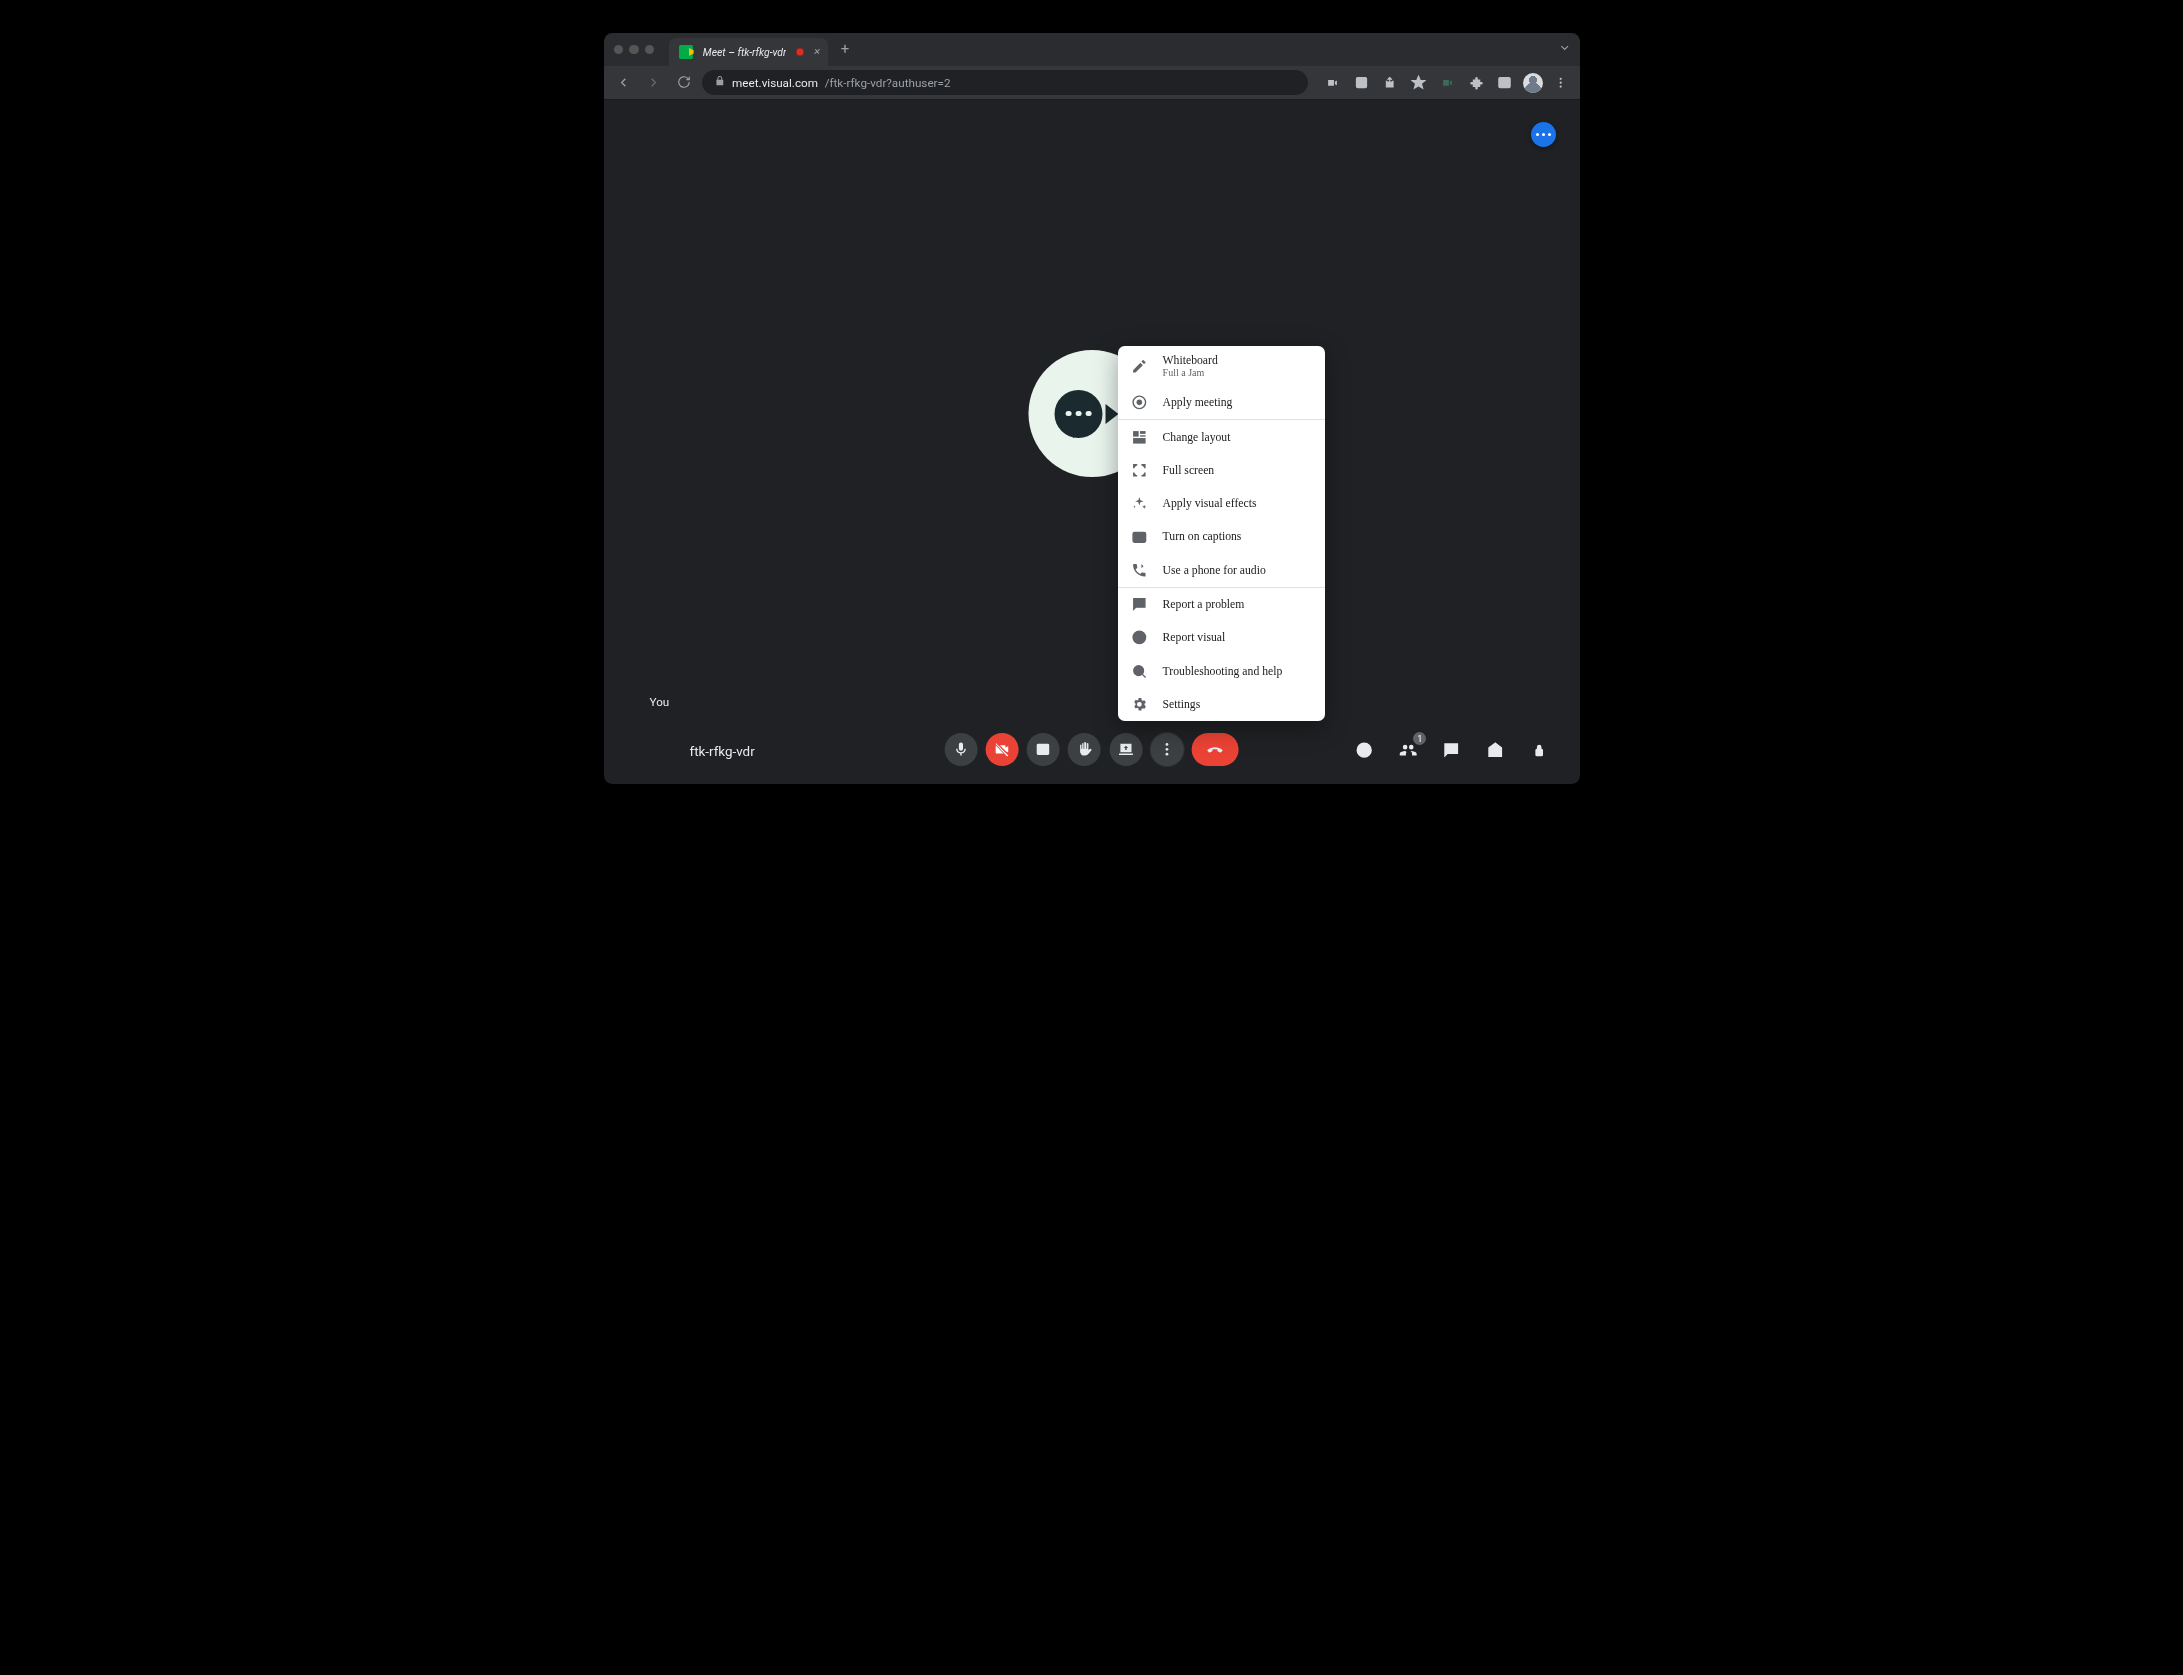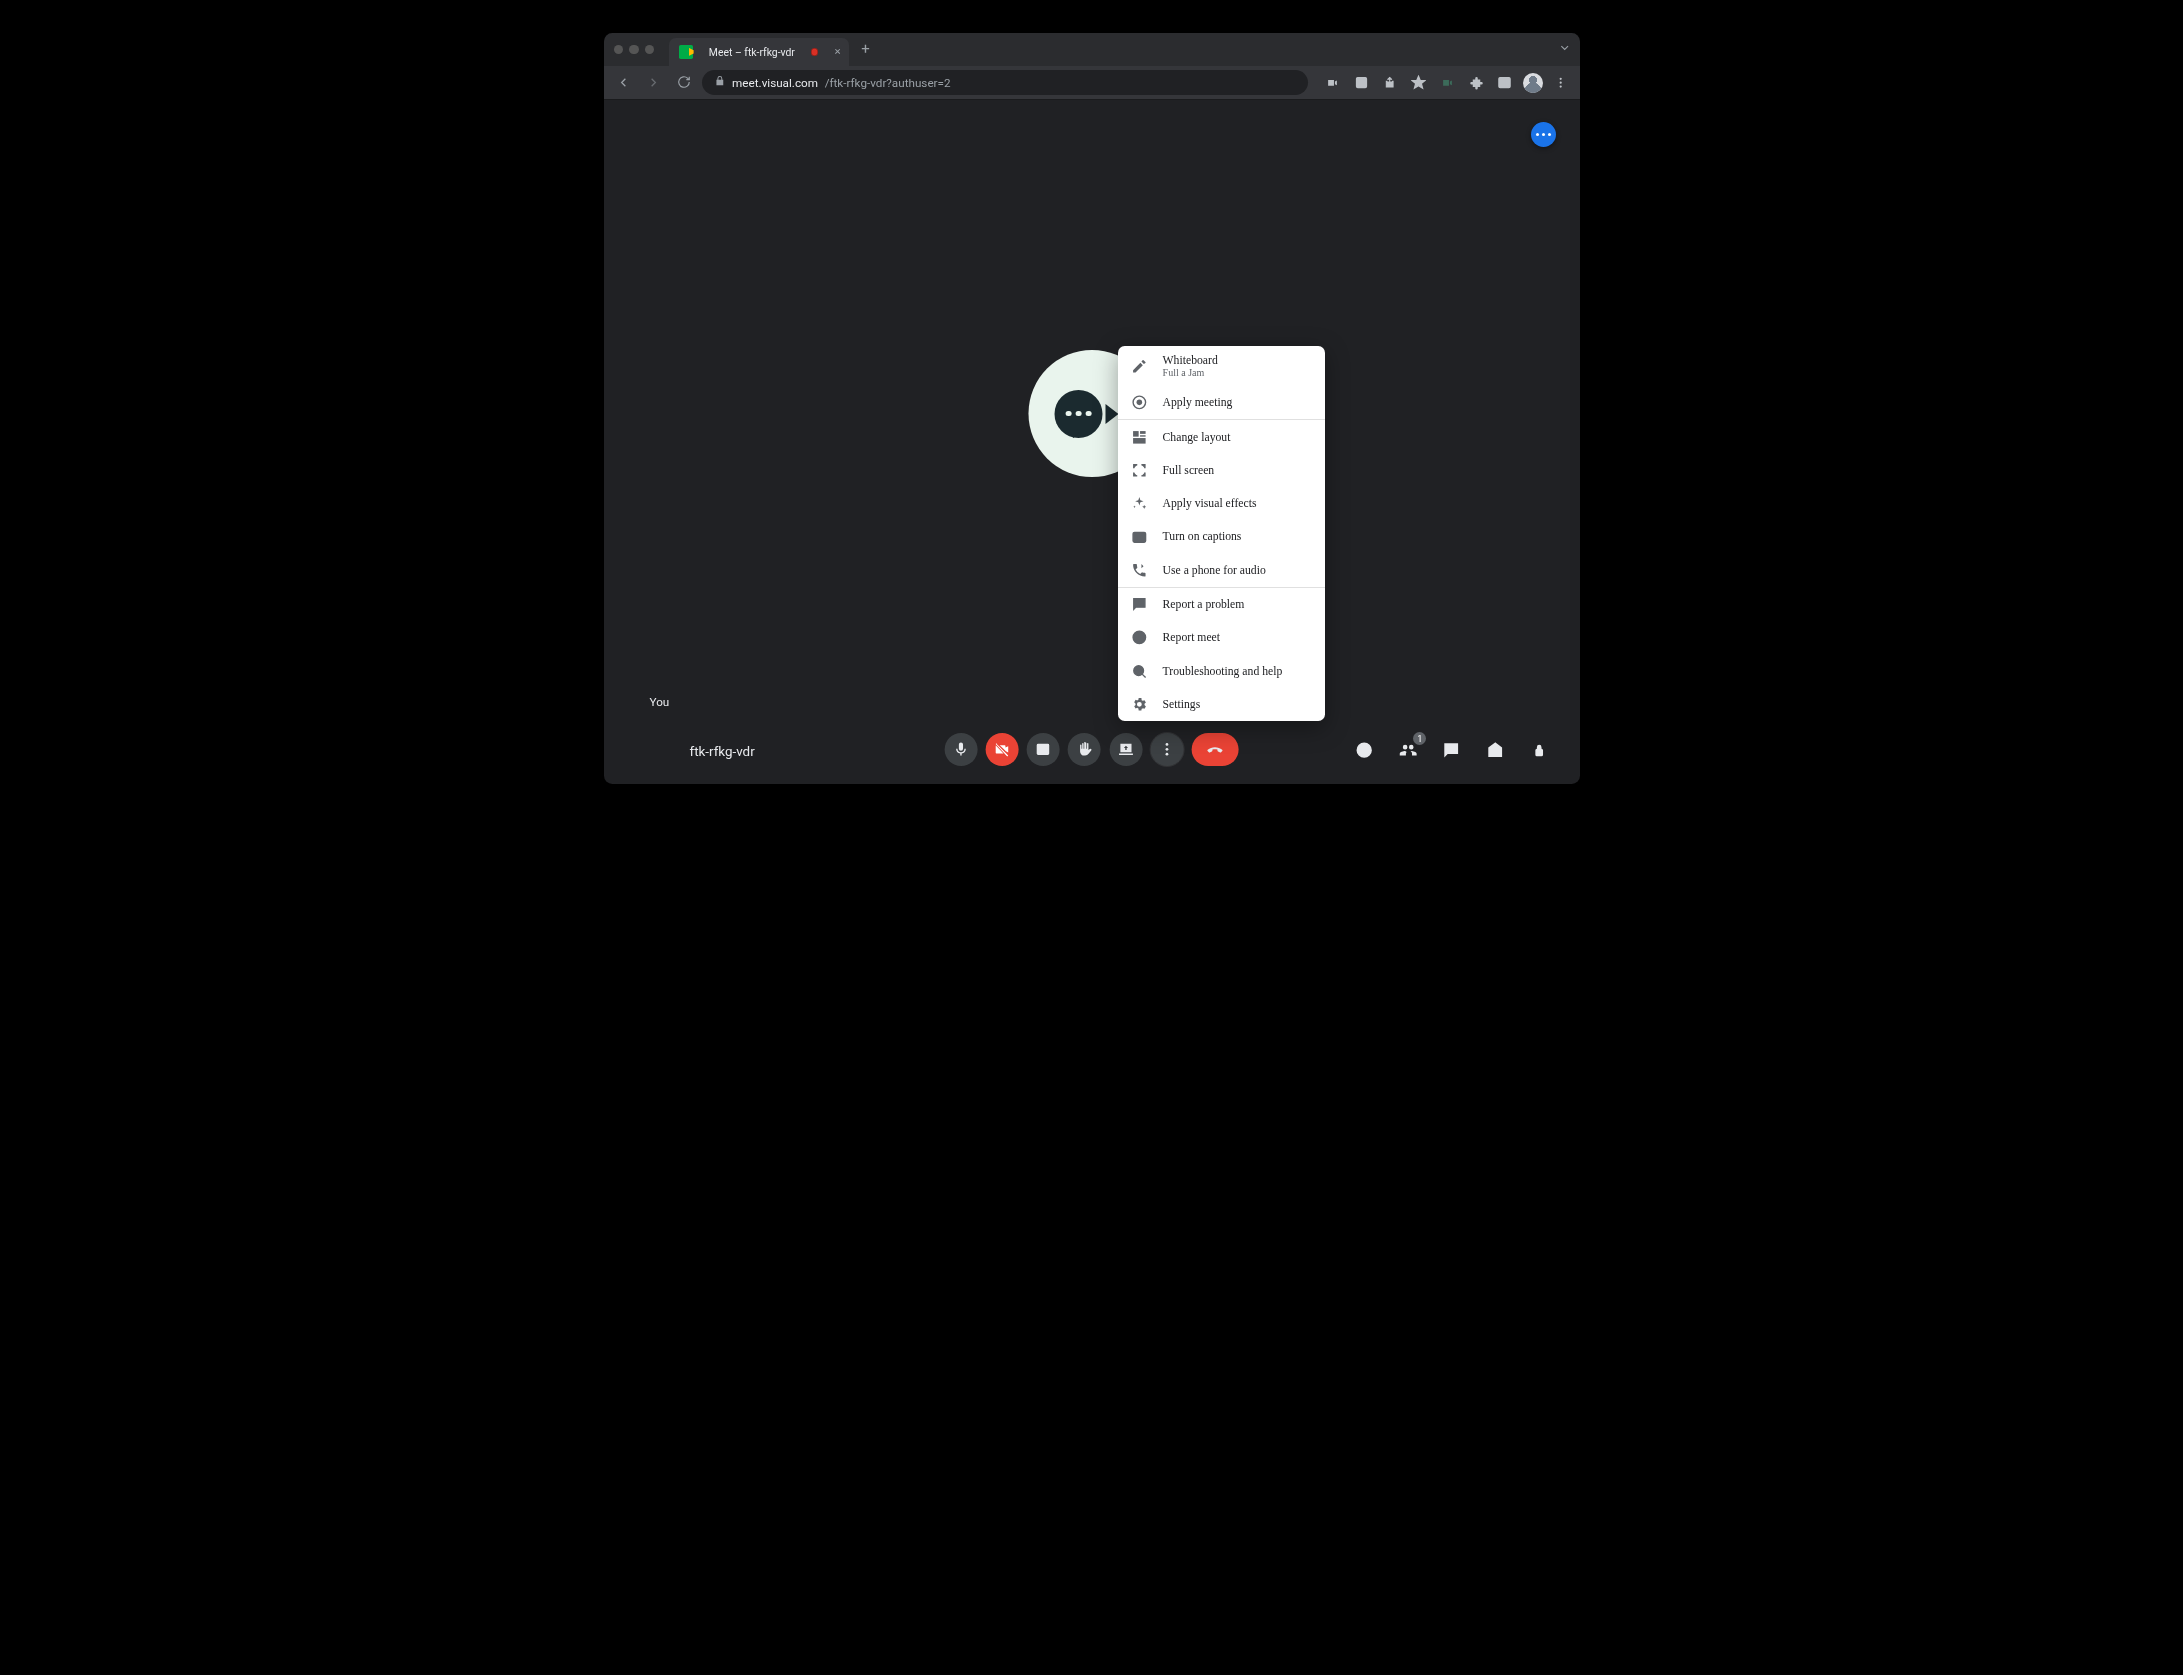--- a/index.html
+++ b/index.html
@@ -32,24 +32,25 @@
 
   
   .tabstrip{
     height:33px;background:var(--chrome-top);
     display:flex;align-items:flex-end;
     padding-left:10px;position:relative;
   }
   .traffic{display:flex;gap:6.7px;align-self:center;margin-right:15px;}
   .traffic span{width:9.2px;height:9.2px;border-radius:50%;background:#555;display:block;}
   .tab{
-    height:28px;display:flex;align-items:center;gap:16px;
+    height:28px;display:flex;align-items:center;gap:10px;
     padding:0 8.3px 0 10px;background:var(--chrome-tab);
     border-radius:6.7px 6.7px 0 0;color:#e8eaed;font-size:10.4px;
     max-width:175px;
+    font-style:italic;
   }
   .favicon{width:13.4px;height:13.4px;position:relative;flex:none;}
   
   .favicon::before{content:"";position:absolute;inset:0;background:#00ac47;border-radius:1.7px;}
   .favicon::after{content:"";position:absolute;right:-0.8px;top:2.5px;width:5px;height:8.3px;background:#ffba00;clip-path:polygon(0 0,100% 30%,100% 70%,0 100%);}
   .tab .title{white-space:nowrap;overflow:hidden;text-overflow:ellipsis;flex:1;}
   .rec-dot{width:7.5px;height:7.5px;border-radius:50%;background:#d93025;flex:none;box-shadow:0 0 0 0.8px rgba(0,0,0,.3) inset;}
   .tab-close{color:#9aa0a6;font-size:11.7px;line-height:1;cursor:pointer;}
   .newtab{
     align-self:center;width:23.4px;height:23.4px;margin-left:5px;
@@ -431,21 +432,21 @@
         <span>Report a problem</span>
       </div>
       <div class="item">
         <span class="mi">
             <svg viewBox="0 0 24 24" fill="none" stroke="currentColor" stroke-width="2">
               <circle cx="12" cy="12" r="9"></circle>
               <line x1="12" y1="7" x2="12" y2="13"></line>
               <circle cx="12" cy="16" r="1" fill="currentColor" stroke="none"></circle>
             </svg>
           </span>
-        <span>Report meet</span>
+        <span>Report visual</span>
       </div>
       <div class="item">
         <span class="mi">
             <svg viewBox="0 0 24 24" fill="none" stroke="currentColor" stroke-width="2">
               <circle cx="11" cy="11" r="7"></circle>
               <path d="M7 11l2 3 2-6 2 3h2"></path>
               <line x1="16" y1="16" x2="21" y2="21"></line>
             </svg>
           </span>
         <span>Troubleshooting and help</span>

